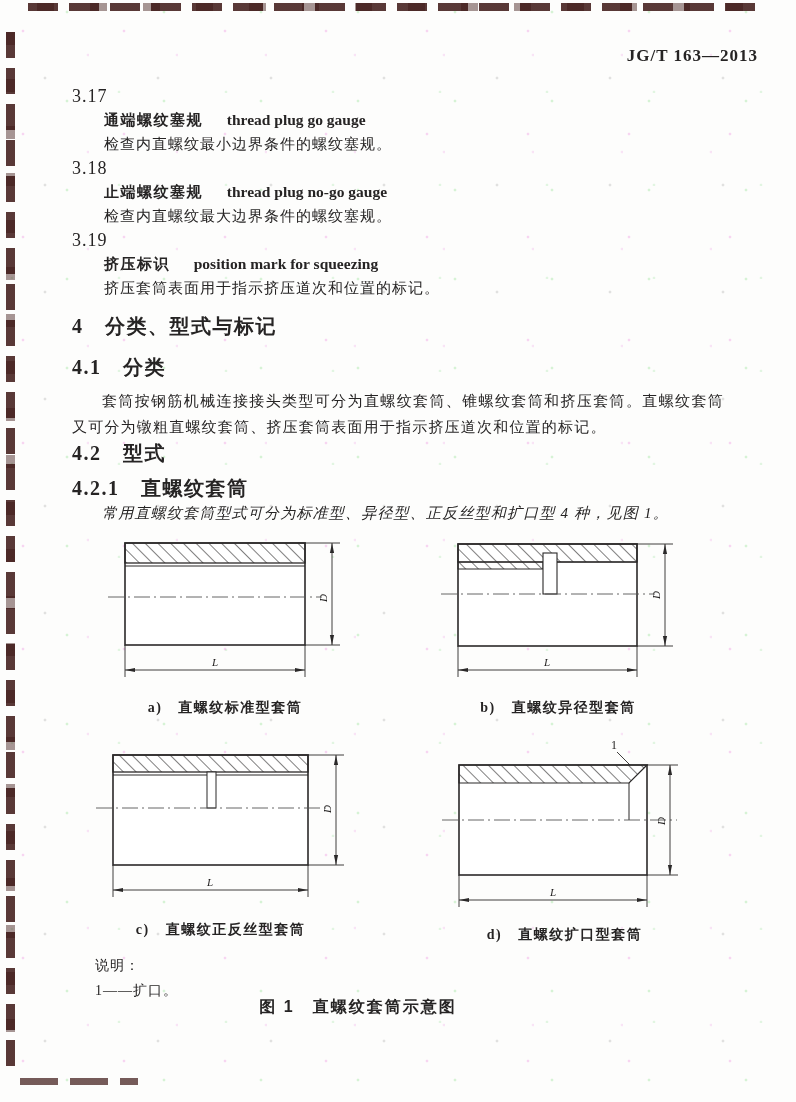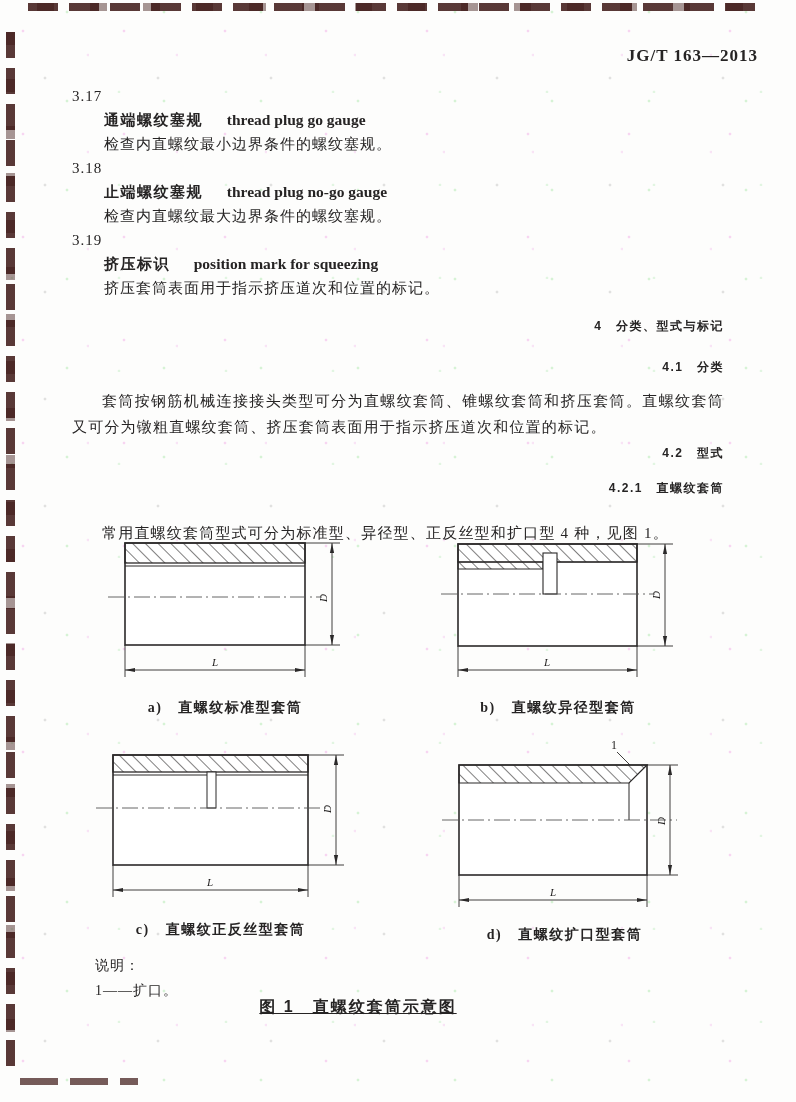--- a/index.html
+++ b/index.html
@@ -31,44 +31,44 @@
       repeating-linear-gradient(180deg, rgba(60,22,20,0.85) 0 26px, transparent 26px 36px),
       repeating-linear-gradient(180deg, rgba(60,22,20,0.45) 0 13px, transparent 13px 47px);}
   .scan-bottom{position:absolute;left:20px;top:1078px;width:118px;height:7px;
     background:repeating-linear-gradient(90deg, rgba(60,22,20,0.7) 0 38px, transparent 38px 50px);}
 
   .doc-number{
     position:absolute;top:46px;right:70px;
     font-weight:bold;font-size:17px;letter-spacing:1px;
   }
   .content{position:absolute;left:72px;top:84px;width:652px;}
-  .term-num{font-size:15px;height:24px;line-height:24px;letter-spacing:1px;}
+  .term-num{font-size:18px;height:24px;line-height:24px;letter-spacing:1px;}
   .term-title{height:24px;line-height:24px;padding-left:32px;font-size:15px;}
   .term-title .zh{font-weight:bold;font-family:Liberation Sans, sans-serif;letter-spacing:1.5px;font-size:15px;}
   .term-title .en{font-weight:bold;margin-left:20px;font-size:15.5px;}
   .term-def{height:24px;line-height:24px;padding-left:32px;font-size:15px;letter-spacing:1px;}
-  .h-num{font-size:12px;font-weight:bold;font-family:Liberation Sans, sans-serif;letter-spacing:1.5px;text-align:right;}
+  .h-num{font-size:20px;font-weight:bold;font-family:Liberation Serif, serif;letter-spacing:1.5px;}
   .h4{margin-top:14px;height:24px;line-height:24px;}
   .h41{margin-top:17px;height:24px;line-height:24px;}
   .para{margin:9px 0 0 0;font-size:15px;line-height:26px;letter-spacing:1.2px;
         text-indent:2em;text-align:justify;}
   .h42{margin-top:1px;height:24px;line-height:24px;}
   .h421{margin-top:11px;height:24px;line-height:24px;}
-  .para2{margin:20px 0 0 0;font-size:15px;line-height:26px;letter-spacing:1.2px;text-indent:2em;}
+  .para2{margin:0 0 0 0;font-size:15px;line-height:26px;letter-spacing:1.2px;text-indent:2em;font-style:italic;}
 
   .fig{position:absolute;}
   .fig-caption{margin-top:8px;text-align:center;font-size:14px;font-weight:bold;
     font-family:"Liberation Sans","DejaVu Sans",sans-serif;letter-spacing:1.5px;}
   .fig-caption .letter{margin-right:16px;font-family:"Liberation Serif","DejaVu Serif",serif;}
   svg text.dim{font-family:"Liberation Serif","DejaVu Serif",serif;font-style:italic;font-size:11px;fill:#262424;}
   svg text.callout{font-family:"Liberation Serif","DejaVu Serif",serif;font-size:12px;fill:#262424;}
 
   .legend{position:absolute;left:95px;top:953px;font-size:14px;letter-spacing:1px;line-height:25px;}
   .fig-title{position:absolute;left:0;top:997px;width:716px;text-align:center;
-    font-size:16px;font-weight:bold;font-family:"Liberation Sans","DejaVu Sans",sans-serif;letter-spacing:2px;text-decoration:underline;}
+    font-size:16px;font-weight:bold;font-family:"Liberation Sans","DejaVu Sans",sans-serif;letter-spacing:2px;}
 </style>
 </head>
 <body>
 
 <div class="page">
 
   <div class="scan-top"></div>
   <div class="scan-left"></div>
   <div class="scan-bottom"></div>
 

